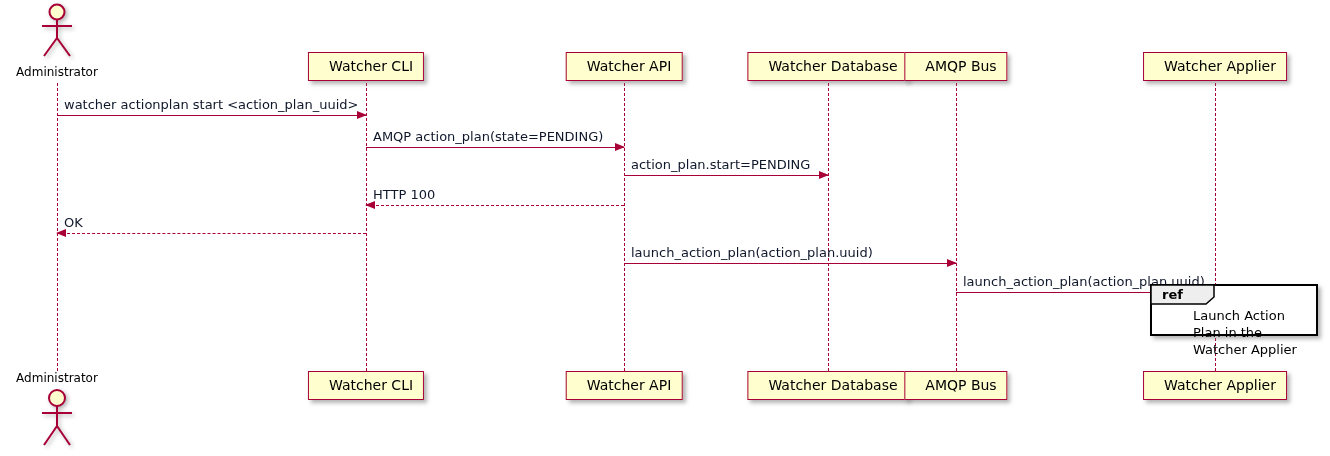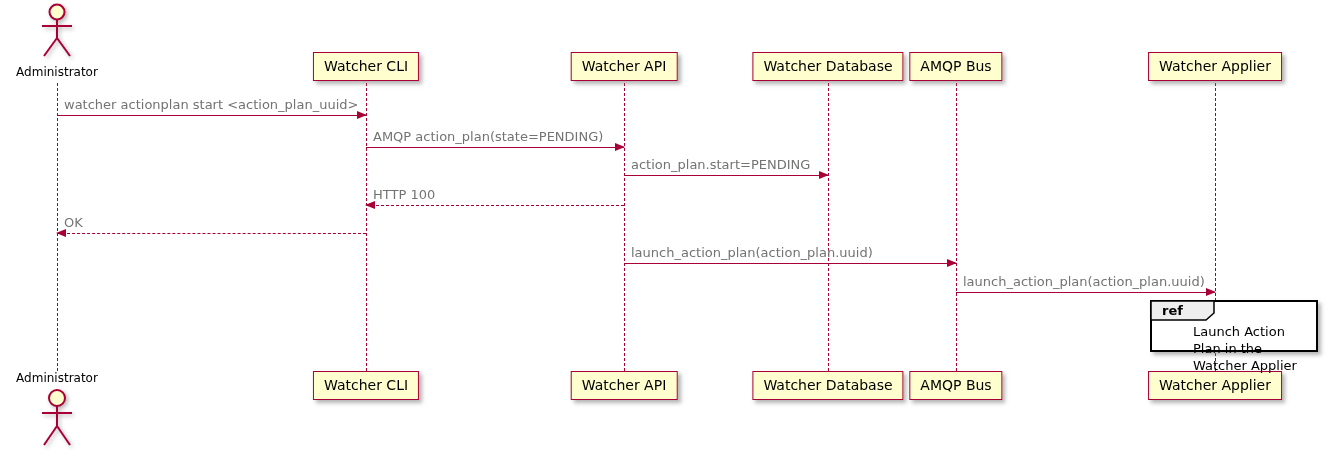--- a/index.html
+++ b/index.html
@@ -21,21 +21,21 @@
     border-left:1px dashed #A80036;
     z-index:0;
   }
 
   
   .pbox {
     position:absolute;
     transform:translateX(-50%);
     background:#FEFECE;
     border:1.6px solid #A80036;
-    padding:3px 10px 4px 10px;
+    padding:3px 10px 4px 20px;
     font-size:14px;
     line-height:20px;
     white-space:nowrap;
     box-shadow:3px 3px 4px rgba(120,120,120,0.55);
     z-index:2;
   }
 
   
   .actor-figure { position:absolute; z-index:2; filter:drop-shadow(2.5px 2.5px 2px rgba(120,120,120,0.55)); }
   .actor-label {
@@ -48,21 +48,21 @@
 
   
   .msg { position:absolute; height:0; z-index:1; }
   .msg-line { position:absolute; left:0; right:0; top:0; height:0; border-top:1px solid #A80036; }
   .msg.dashed .msg-line { border-top-style:dashed; }
   .msg-label {
     position:absolute;
     bottom:3px; left:7px;
     font-size:13px;
     white-space:nowrap;
-    color:#737373;
+    color:#0f172a;
   }
   .arrowhead { position:absolute; width:0; height:0; top:-4.5px; }
   .arrowhead.right {
     right:-1px;
     border-left:10px solid #A80036;
     border-top:4.5px solid transparent;
     border-bottom:4.5px solid transparent;
   }
   .arrowhead.left {
     left:-1px;
@@ -154,21 +154,21 @@
     <div class="msg-line"></div>
     <div class="arrowhead right"></div>
   </div>
 
   <div class="msg solid" style="left:956px; top:292px; width:259px;">
     <div class="msg-label">launch_action_plan(action_plan.uuid)</div>
     <div class="msg-line"></div>
     <div class="arrowhead right"></div>
   </div>
 
-  <div class="ref-box" style="left:1150px; top:300px; width:168px; height:52px;">
+  <div class="ref-box" style="left:1150px; top:284px; width:168px; height:52px;">
     <svg class="ref-header" width="64" height="20" viewBox="0 0 64 20">
       <polygon points="0,0 63,0 63,12 55,19 0,19" fill="#EEEEEE" stroke="#000000" stroke-width="1.5"></polygon>
     </svg>
     <div class="ref-keyword">ref</div>
     <div class="ref-text">Launch Action Plan in the Watcher Applier</div>
   </div>
 
   <div class="pbox" style="left:366px; top:371px;">Watcher CLI</div>
   <div class="pbox" style="left:624px; top:371px;">Watcher API</div>
   <div class="pbox" style="left:828px; top:371px;">Watcher Database</div>

